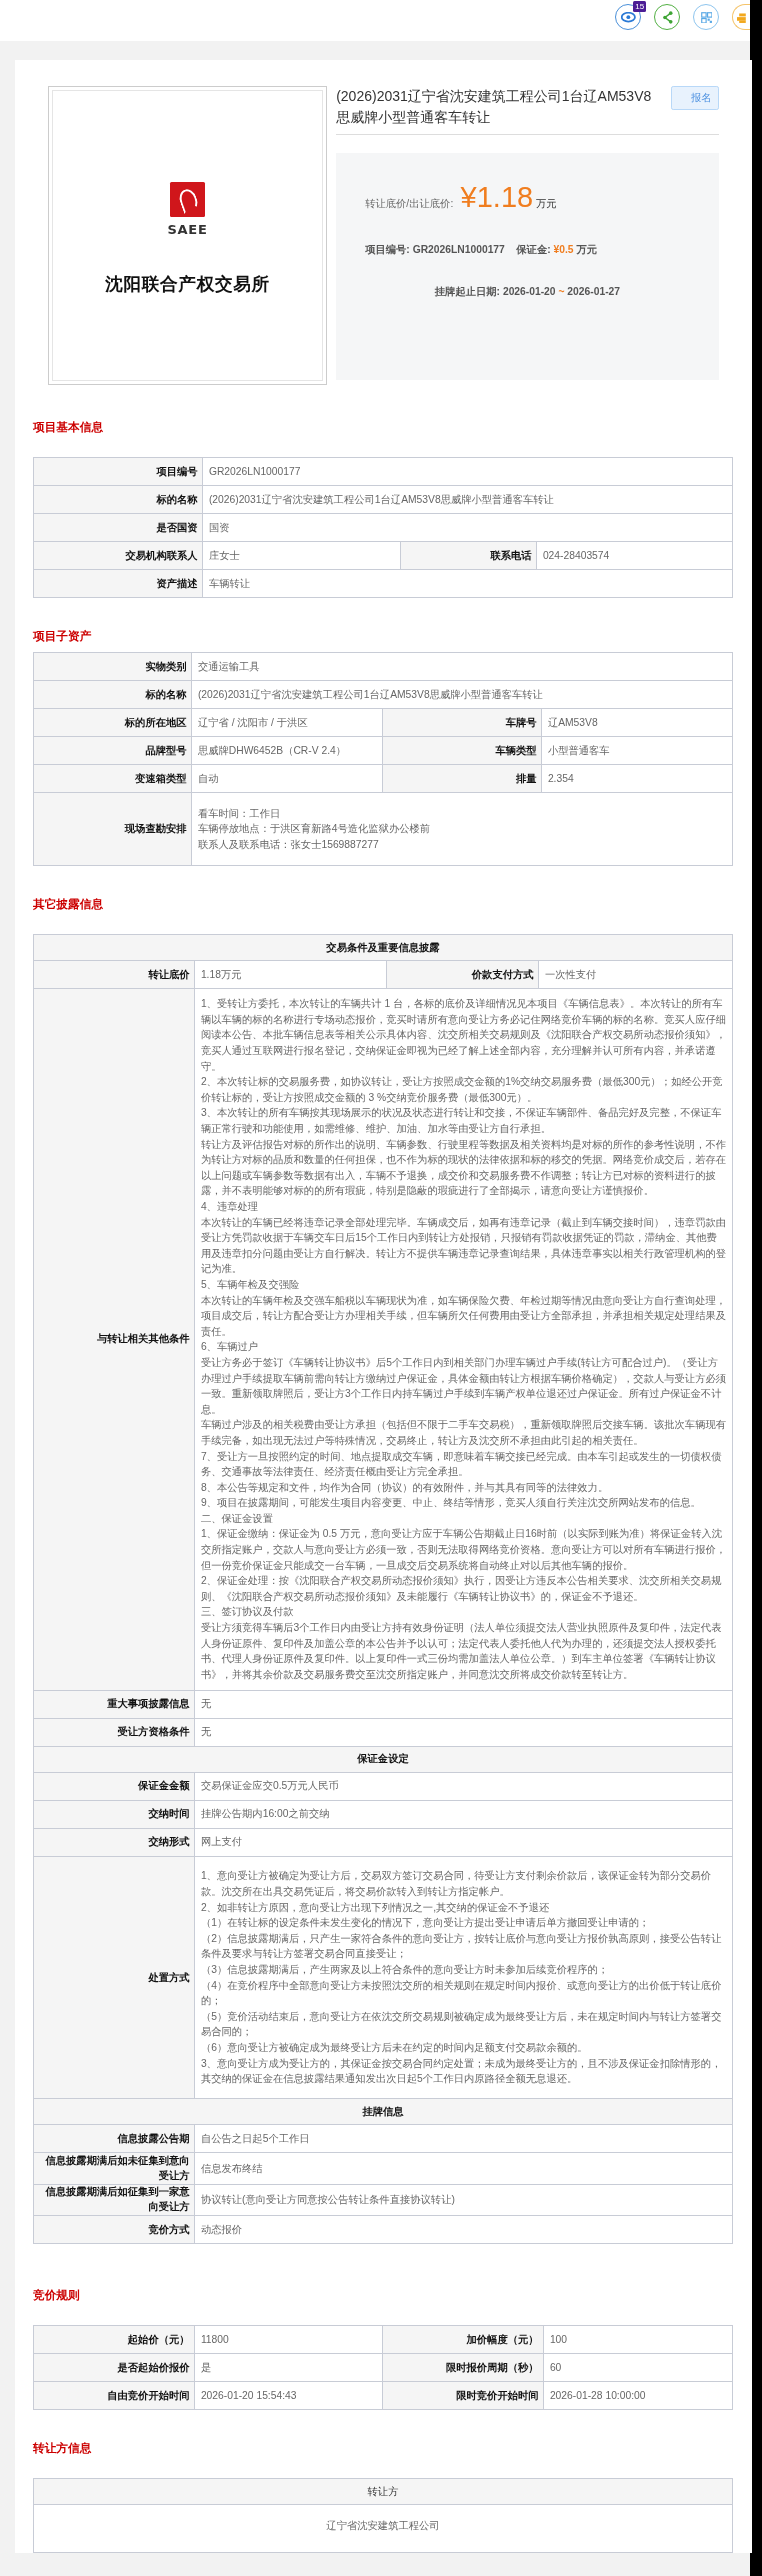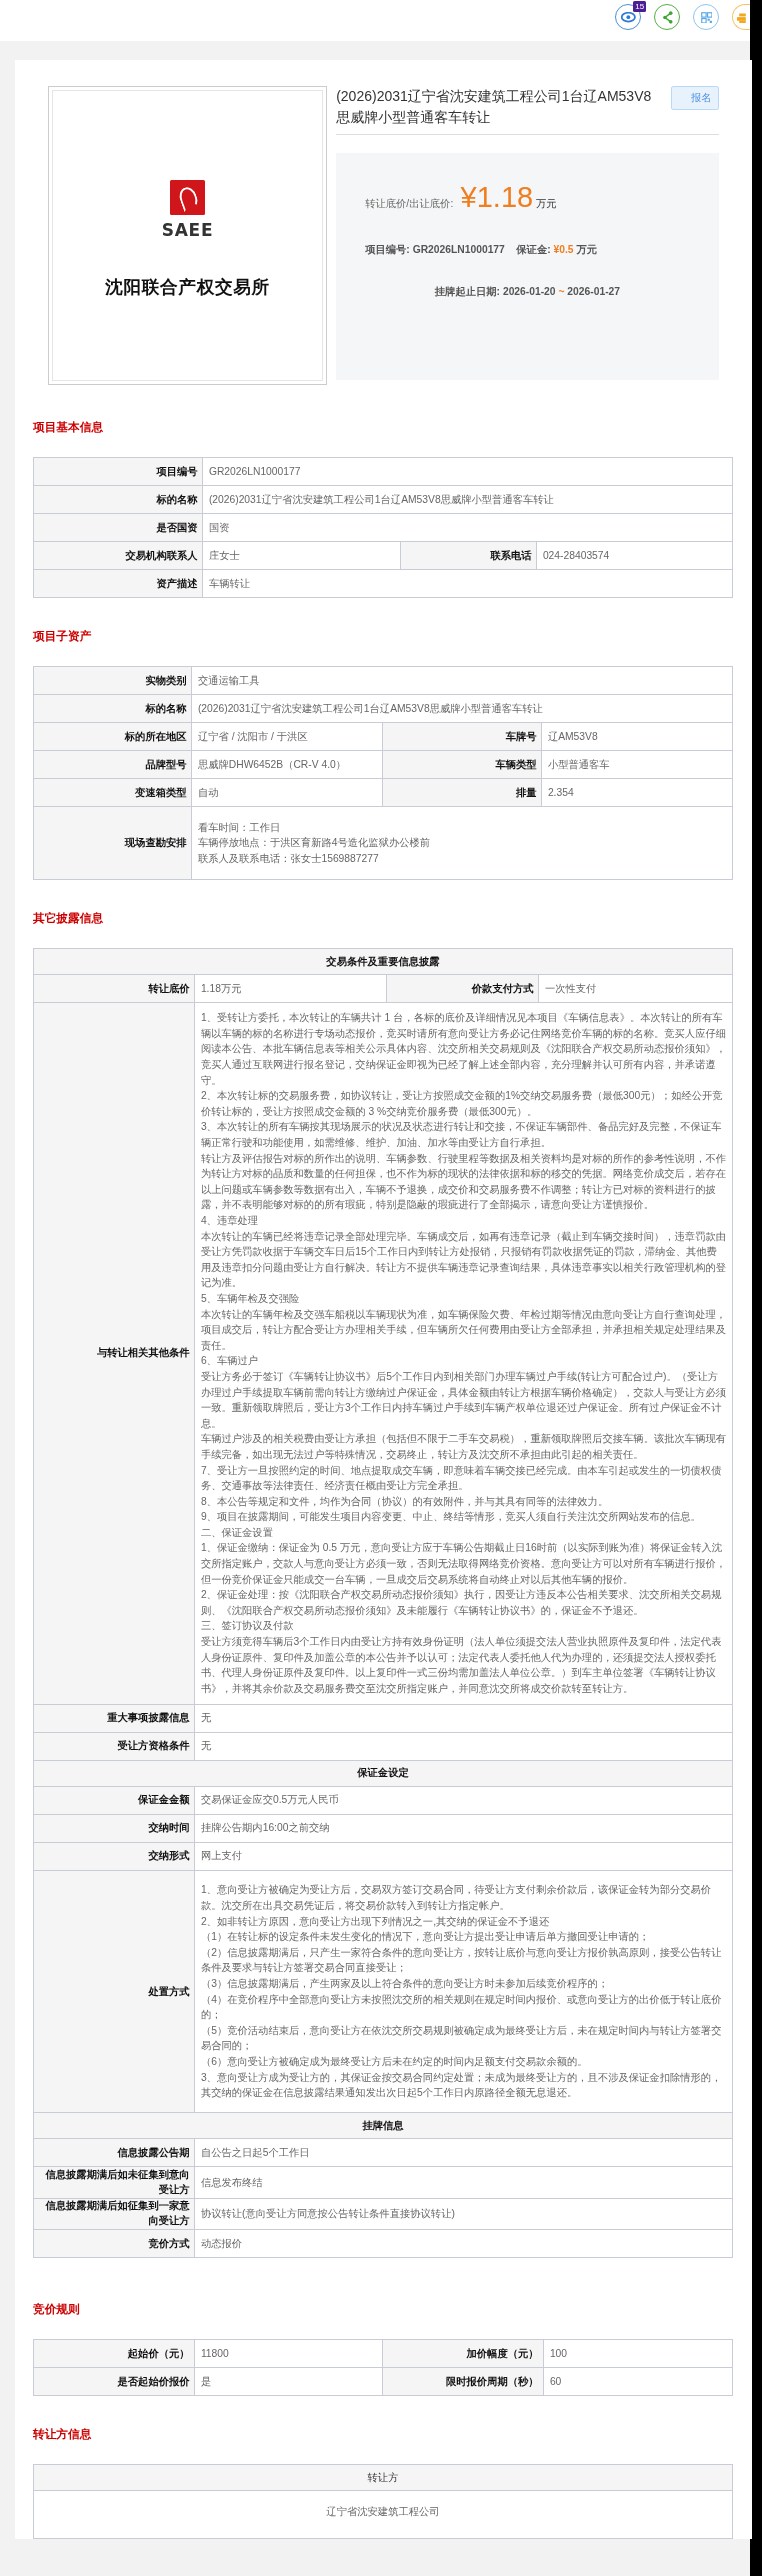--- a/index.html
+++ b/index.html
@@ -12,21 +12,21 @@
   .ticon.green { border-color: #52b043; }
   .ticon.lblue { border-color: #8ec5ee; }
   .ticon.orange { border-color: #f5c46a; width: 17.6px; border-radius: 13px 0 0 13px; border-right: none; }
   .badge { position: absolute; top: -4.4px; right: -5.9px; background: #4c1d95; color: #fff; font-size: 8px; padding: 0.7px 2.2px; border-radius: 1.5px; line-height: 9.5px; }
   .card { position: absolute; left: 14.7px; top: 60px; width: 737px; background: #fff; padding-bottom: 0; }
   .hero { display: flex; padding: 26px 33px 0 33px; }
   .logo-box { width: 280px; height: 299px; border: 0.7px solid #ccc; padding: 2.9px; margin-top: 0; }
   .logo-inner { width: 100%; height: 100%; border: 0.7px solid #e5e5e5; display: flex; flex-direction: column; align-items: center; justify-content: center; }
   .logo-mark { width: 35px; height: 35px; background: #d0161b; border-radius: 1.5px; position: relative; margin-top: 7.3px; }
   .logo-mark::before { content: ""; position: absolute; left: 10.3px; top: 7.3px; width: 13px; height: 19px; border: 2.9px solid #fff; border-radius: 50% 50% 50% 0; transform: rotate(-20deg); border-bottom-color: transparent; }
-  .logo-abbr { font-weight: bold; font-size: 17px; color: #333; margin-top: 5px; letter-spacing: 0.7px; font-family: "DejaVu Sans", sans-serif; }
+  .logo-abbr { font-weight: bold; font-size: 13px; color: #333; margin-top: 5px; letter-spacing: 0.7px; font-family: "DejaVu Sans", sans-serif; }
   .logo-name { font-family: "DejaVu Serif", serif; font-weight: bold; font-size: 17.6px; color: #111; margin-top: 35px; letter-spacing: 0.7px; }
   .hero-right { margin-left: 8.8px; width: 383px; }
   .title-row { display: flex; justify-content: space-between; align-items: flex-start; border-bottom: 0.7px solid #ddd; padding-bottom: 7.3px; }
   .title { font-size: 14px; color: #333; line-height: 20.5px; width: 322px; }
   .signup-btn { width: 48px; height: 23.5px; background: #e8f2fd; border: 0.7px solid #b8d8f8; border-radius: 2.2px; color: #4a8fe0; font-size: 10.3px; display: flex; align-items: center; justify-content: center; cursor: pointer; margin-top: 0; padding-left: 13px; }
   .price-box { background: #f5f6f7; margin-top: 17.6px; padding: 22px 29px; height: 227px; }
   .price-row { display: flex; align-items: baseline; color: #666; font-size: 10.3px; margin-top: 5.9px; }
   .price-big { color: #f07d1f; font-size: 29px; margin: 0 2.9px 0 7.3px; }
   .price-unit { color: #333; font-size: 10.3px; }
   .info-line { color: #555; font-size: 10.3px; margin-top: 29px; font-weight: bold; }
@@ -146,21 +146,21 @@
             <td>024-28403574</td>
           </tr>
       <tr>
             <td class="lbl">资产描述</td>
             <td colspan="3">车辆转让</td>
           </tr>
     </tbody>
       </table>
 
     <div class="section-title" style="margin-top:31px;">项目子资产</div>
-    <table class="kv" style="margin-top:22px;padding-left:16px;">
+    <table class="kv" style="margin-top:8px;padding-left:16px;">
       <colgroup>
           <col style="width:158px">
           <col style="width:191px">
           <col style="width:159px">
           <col>
         </colgroup>
       <tbody>
           <tr>
             <td class="lbl">实物类别</td>
             <td colspan="3">交通运输工具</td>
@@ -170,21 +170,21 @@
             <td colspan="3">(2026)2031辽宁省沈安建筑工程公司1台辽AM53V8思威牌小型普通客车转让</td>
           </tr>
       <tr>
             <td class="lbl">标的所在地区</td>
             <td>辽宁省 / 沈阳市 / 于洪区</td>
             <td class="lbl">车牌号</td>
             <td>辽AM53V8</td>
           </tr>
       <tr>
             <td class="lbl">品牌型号</td>
-            <td>思威牌DHW6452B（CR-V 4.0）</td>
+            <td>思威牌DHW6452B（CR-V 2.4）</td>
             <td class="lbl">车辆类型</td>
             <td>小型普通客车</td>
           </tr>
       <tr>
             <td class="lbl">变速箱类型</td>
             <td>自动</td>
             <td class="lbl">排量</td>
             <td>2.354</td>
           </tr>
       <tr>
@@ -307,20 +307,26 @@
             <td>11800</td>
             <td class="lbl">加价幅度（元）</td>
             <td>100</td>
           </tr>
       <tr>
             <td class="lbl">是否起始价报价</td>
             <td>是</td>
             <td class="lbl">限时报价周期（秒）</td>
             <td>60</td>
           </tr>
+      <tr>
+            <td class="lbl">自由竞价开始时间</td>
+            <td>2026-01-20 15:54:43</td>
+            <td class="lbl">限时竞价开始时间</td>
+            <td>2026-01-28 10:00:00</td>
+          </tr>
     </tbody>
       </table>
 
     <div class="section-title" style="margin-top:31px;">转让方信息</div>
     <table class="kv" style="margin-top:22px;">
       <tbody>
           <tr>
             <td class="head" style="font-weight:normal;color:#333;">转让方</td>
           </tr>
     </tbody>

